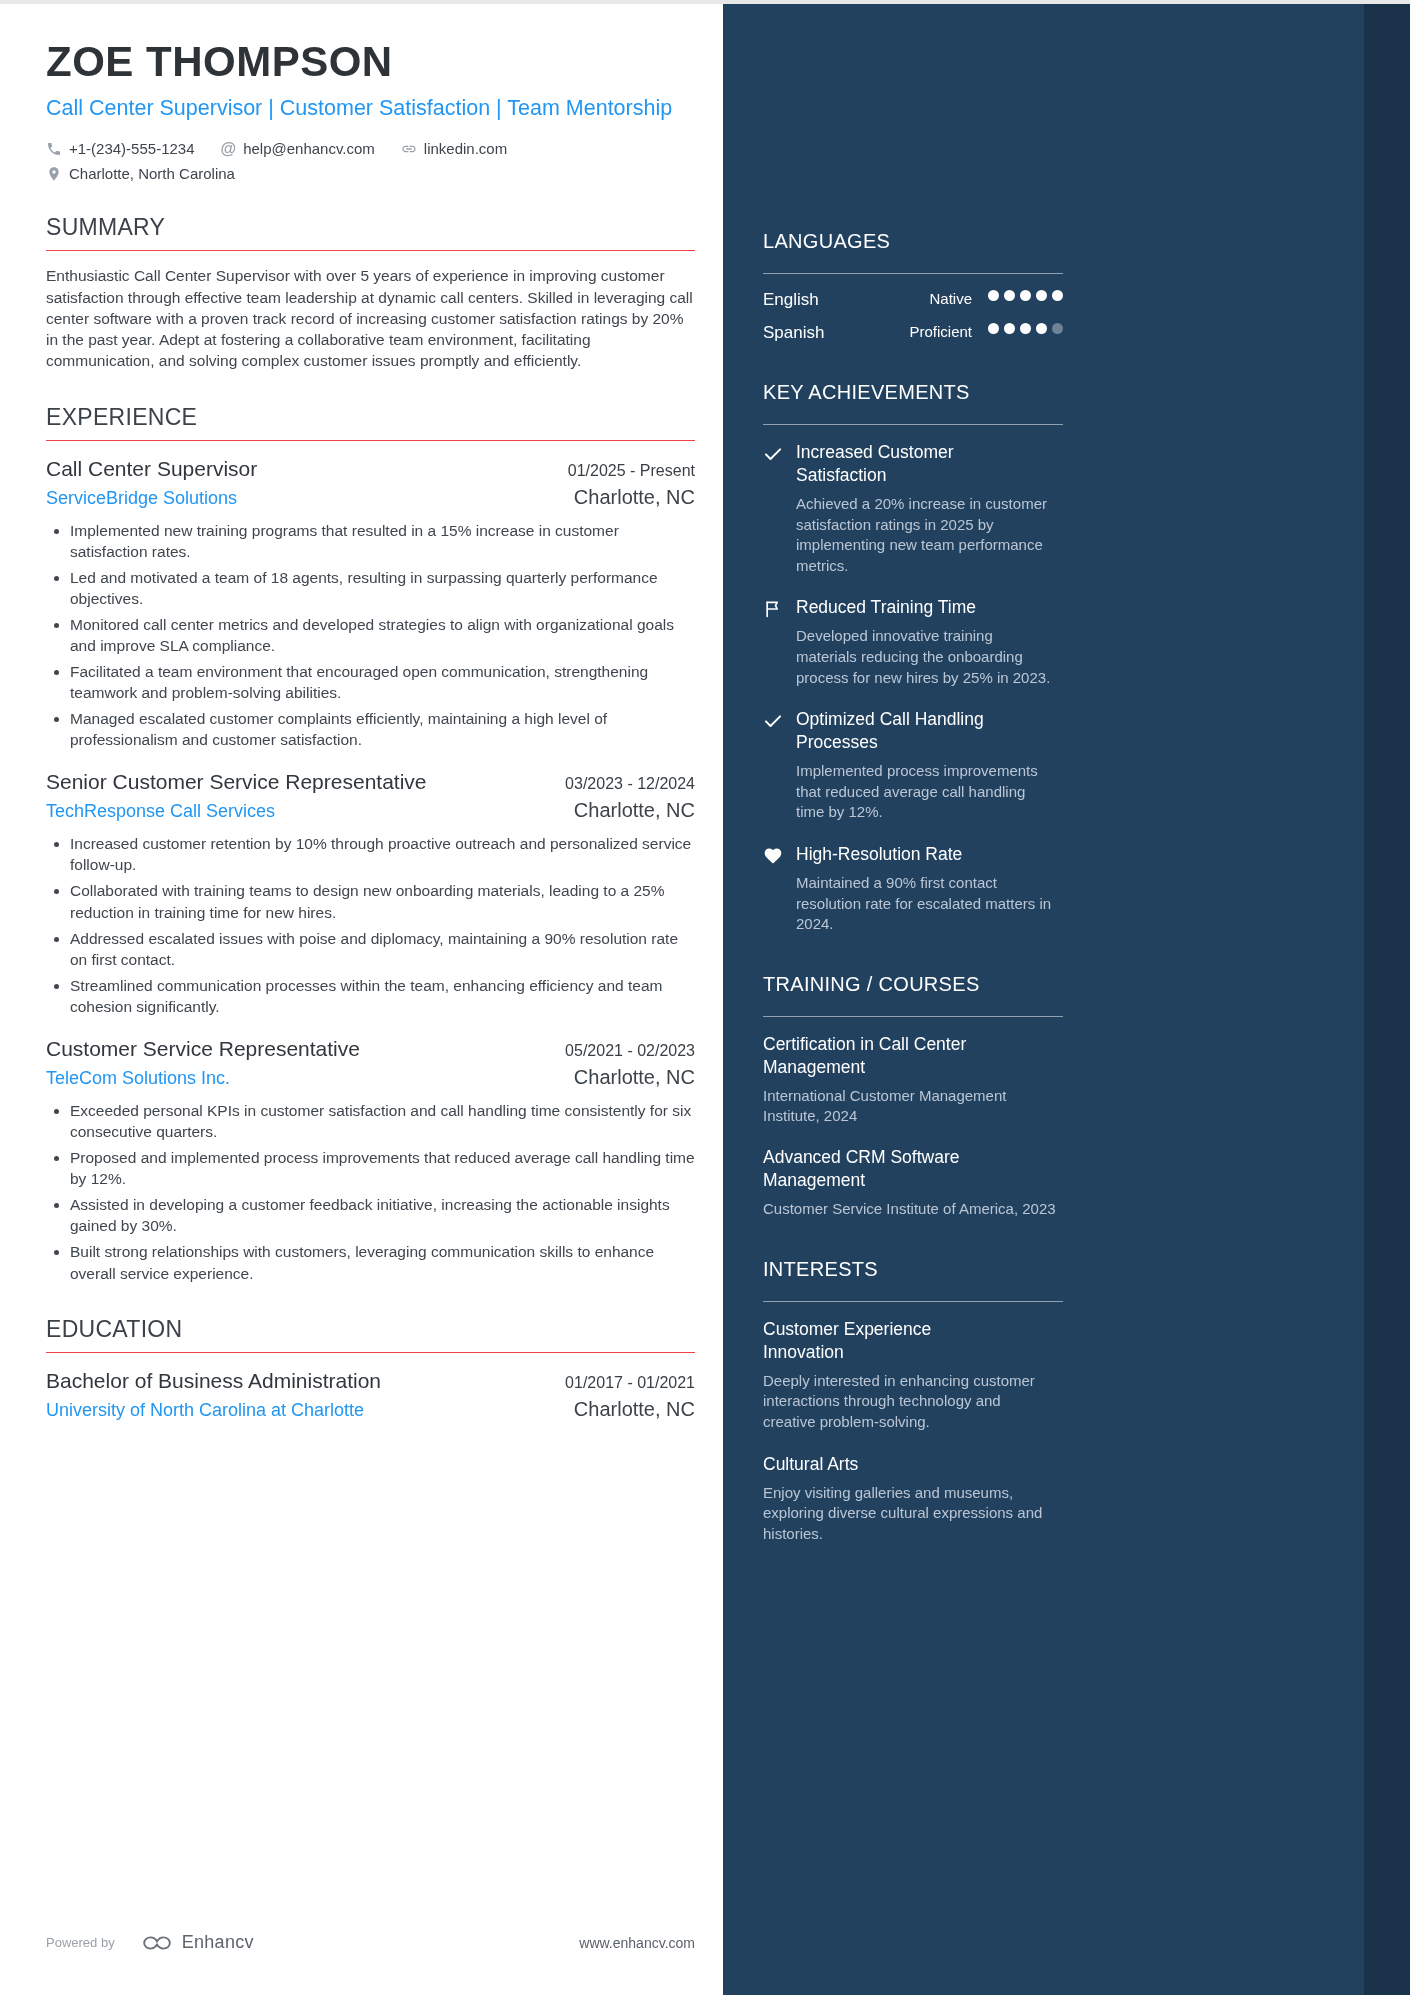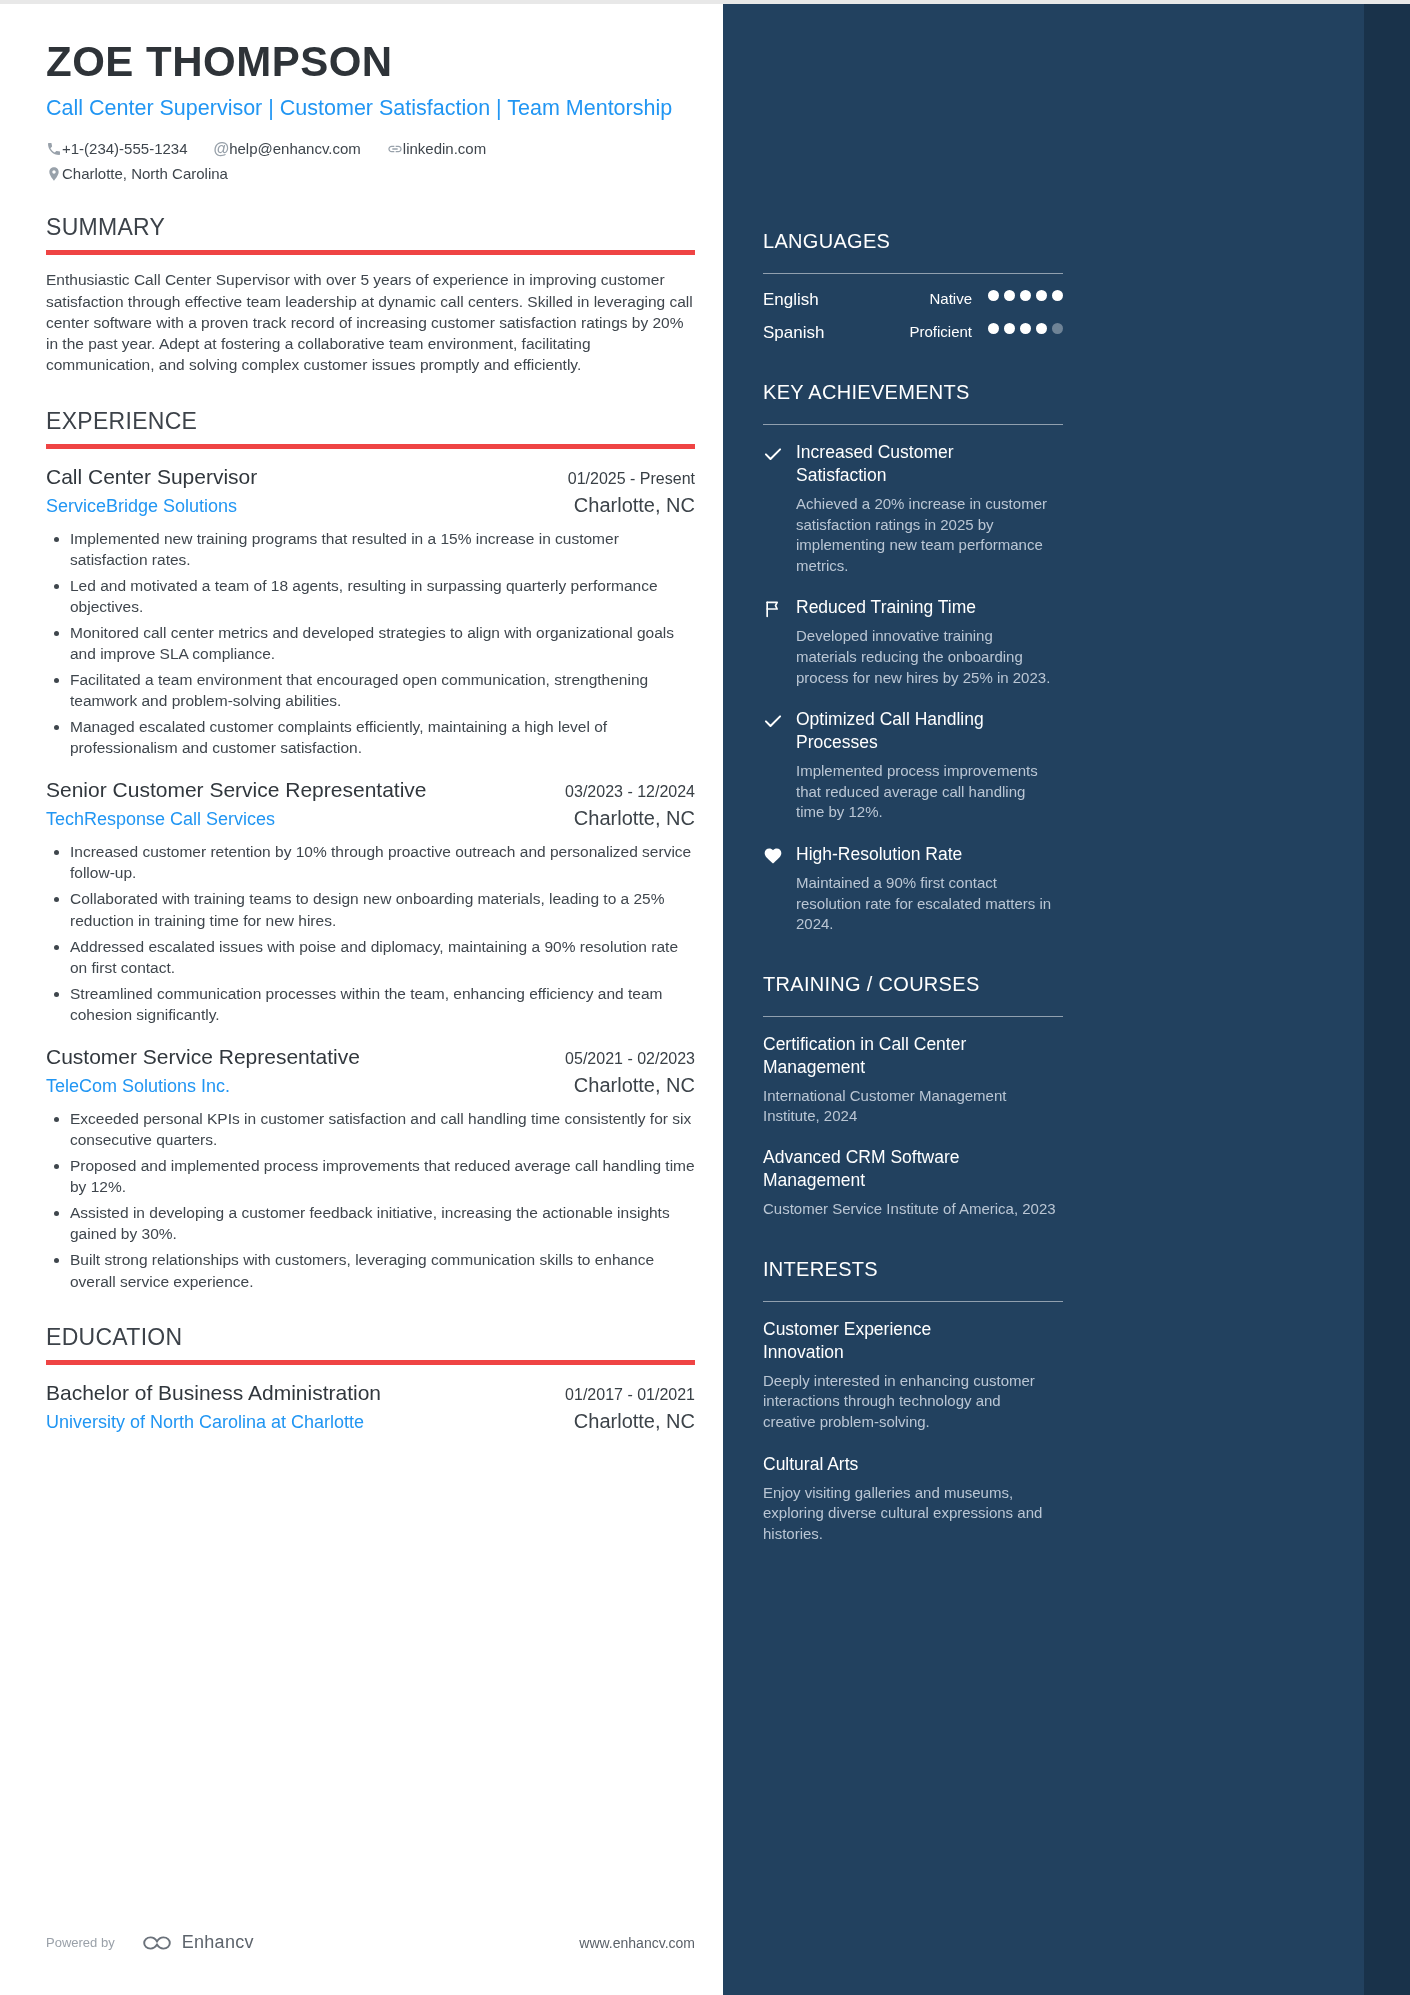--- a/index.html
+++ b/index.html
@@ -4,25 +4,25 @@
 <style>
   * { box-sizing: border-box; }
   body { margin: 0; background: #e8e8e8; font-family: "Liberation Sans", "DejaVu Sans", sans-serif; }
   .page { width: 1410px; height: 1995px; position: relative; display: flex; background: #fff; overflow: hidden; margin: 4px auto; }
 
   
   .left { width: 723px; flex: 0 0 723px; padding: 34px 28px 120px 46px; position: relative; }
   .name { font-size: 42px; font-weight: 700; color: #2e3338; letter-spacing: .5px; margin: 0 0 8px; }
   .tagline { font-size: 21.5px; font-weight: 400; color: var(--accent-blue, #2196f3); margin: 0 0 18px; line-height: 1.32; max-width: 640px; }
   .contact-row { display: flex; align-items: center; gap: 26px; font-size: 15px; color: #3e454c; margin-bottom: 8px; }
-  .c-item { display: inline-flex; align-items: center; }
+  .c-item { display: inline-flex; align-items: center; gap: 7px; }
   .c-icon { width: 16px; height: 16px; color: #98a1aa; flex: 0 0 auto; }
   .at-glyph { color: #98a1aa; font-size: 16px; font-weight: 700; line-height: 1; }
 
-  .section-heading { font-size: 23px; font-weight: 400; color: #3c4249; letter-spacing: .3px; border-bottom: 5px solid #ef4444; padding-bottom: 9px; margin: 32px 0 14px; }
+  .section-heading { font-size: 23px; font-weight: 400; color: #3c4249; letter-spacing: .3px; border-bottom: 1px solid #ef4444; padding-bottom: 9px; margin: 32px 0 14px; }
   .summary-text { font-size: 15.5px; line-height: 1.37; color: #3f464d; margin: 0; }
 
   .job { margin-bottom: 18px; }
   .row { display: flex; justify-content: space-between; align-items: baseline; }
   .job-title { font-size: 21px; font-weight: 500; color: #31373d; margin: 2px 0 5px; }
   .dates { font-size: 16px; color: #383f45; white-space: nowrap; }
   .company { font-size: 18px; color: var(--accent-blue, #2196f3); font-weight: 500; margin: 0 0 2px; }
   .loc { font-size: 20px; color: #3c4349; white-space: nowrap; }
   ul.bullets { margin: 9px 0 0; padding: 0 0 0 24px; }
   ul.bullets li { font-size: 15.5px; line-height: 1.36; color: #3f464d; margin-bottom: 5px; }

